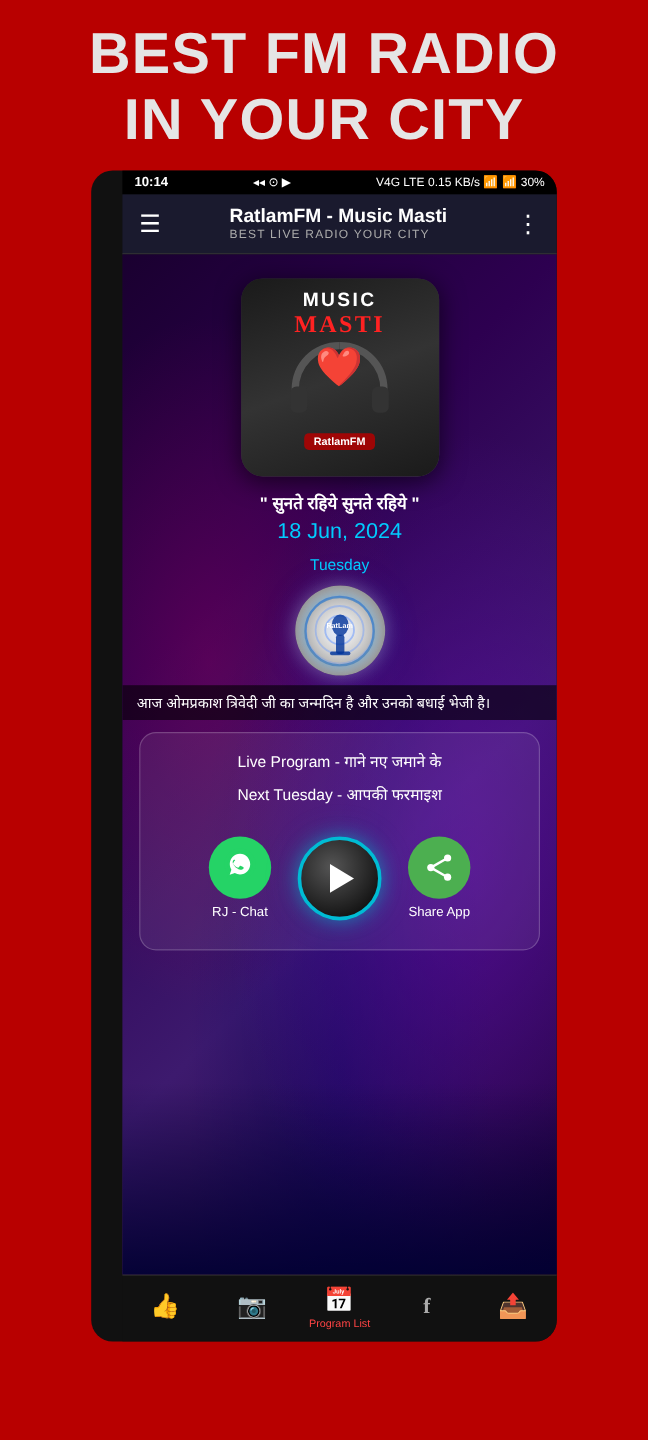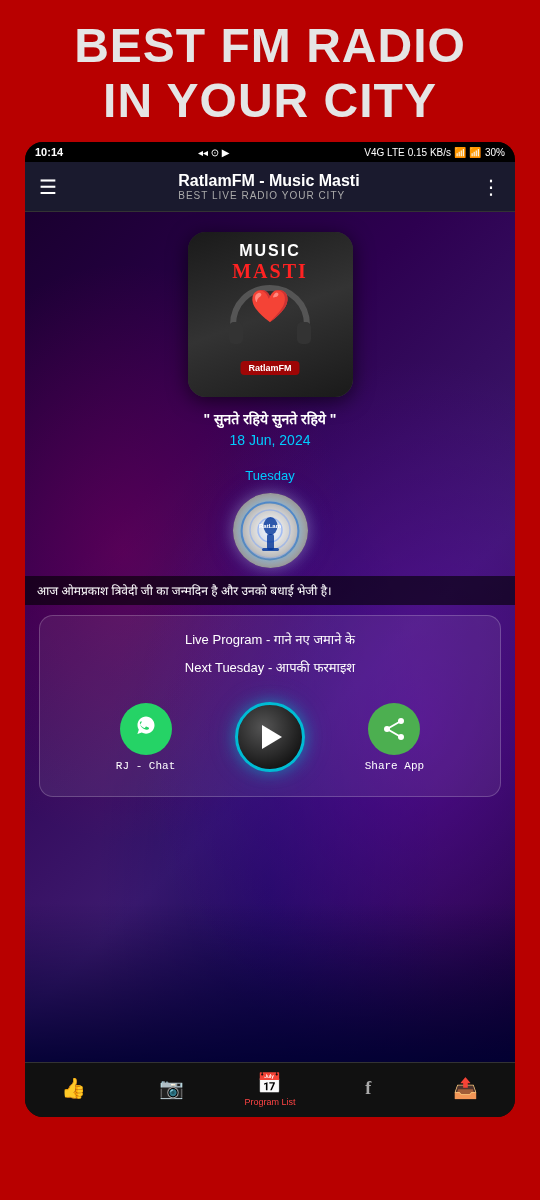--- a/index.html
+++ b/index.html
@@ -20,25 +20,26 @@
       font-size: 48px;
       font-weight: 900;
       line-height: 1.15;
       text-transform: uppercase;
       letter-spacing: 1px;
     }
 
     
     .phone-frame {
       margin: 0 auto;
-      width: 490px;
+      width: 388px;
       background: #111;
       border-radius: 18px;
       overflow: hidden;
       position: relative;
+      padding-left: 26px;
     }
 
     
     .status-bar {
       background: #000;
       color: white;
       display: flex;
       justify-content: space-between;
       align-items: center;
       padding: 4px 10px;
@@ -168,22 +169,22 @@
       padding: 0 20px;
     }
     .song-quote {
       color: white;
       font-size: 14px;
       font-weight: bold;
       margin-bottom: 4px;
     }
     .song-date {
       color: #00ccff;
-      font-size: 14px;
-      margin-bottom: 20px;
+      font-size: 18px;
+      margin-bottom: 10px;
     }
     .song-day {
       color: #00ccff;
       font-size: 13px;
       margin-bottom: 10px;
     }
 
     
     .radio-logo {
       position: relative;
@@ -243,24 +244,22 @@
       color: white;
       font-size: 13px;
       text-align: center;
       margin-bottom: 10px;
     }
     .info-row:last-of-type { margin-bottom: 0; }
 
     
     .controls-row {
       display: flex;
-      align-items: center;
       justify-content: space-around;
       padding: 16px 30px 10px;
-      font-family: Liberation Mono, monospace;
     }
     .ctrl-btn {
       display: flex;
       flex-direction: column;
       align-items: center;
       gap: 5px;
       cursor: pointer;
     }
     .ctrl-icon-circle {
       width: 52px;

